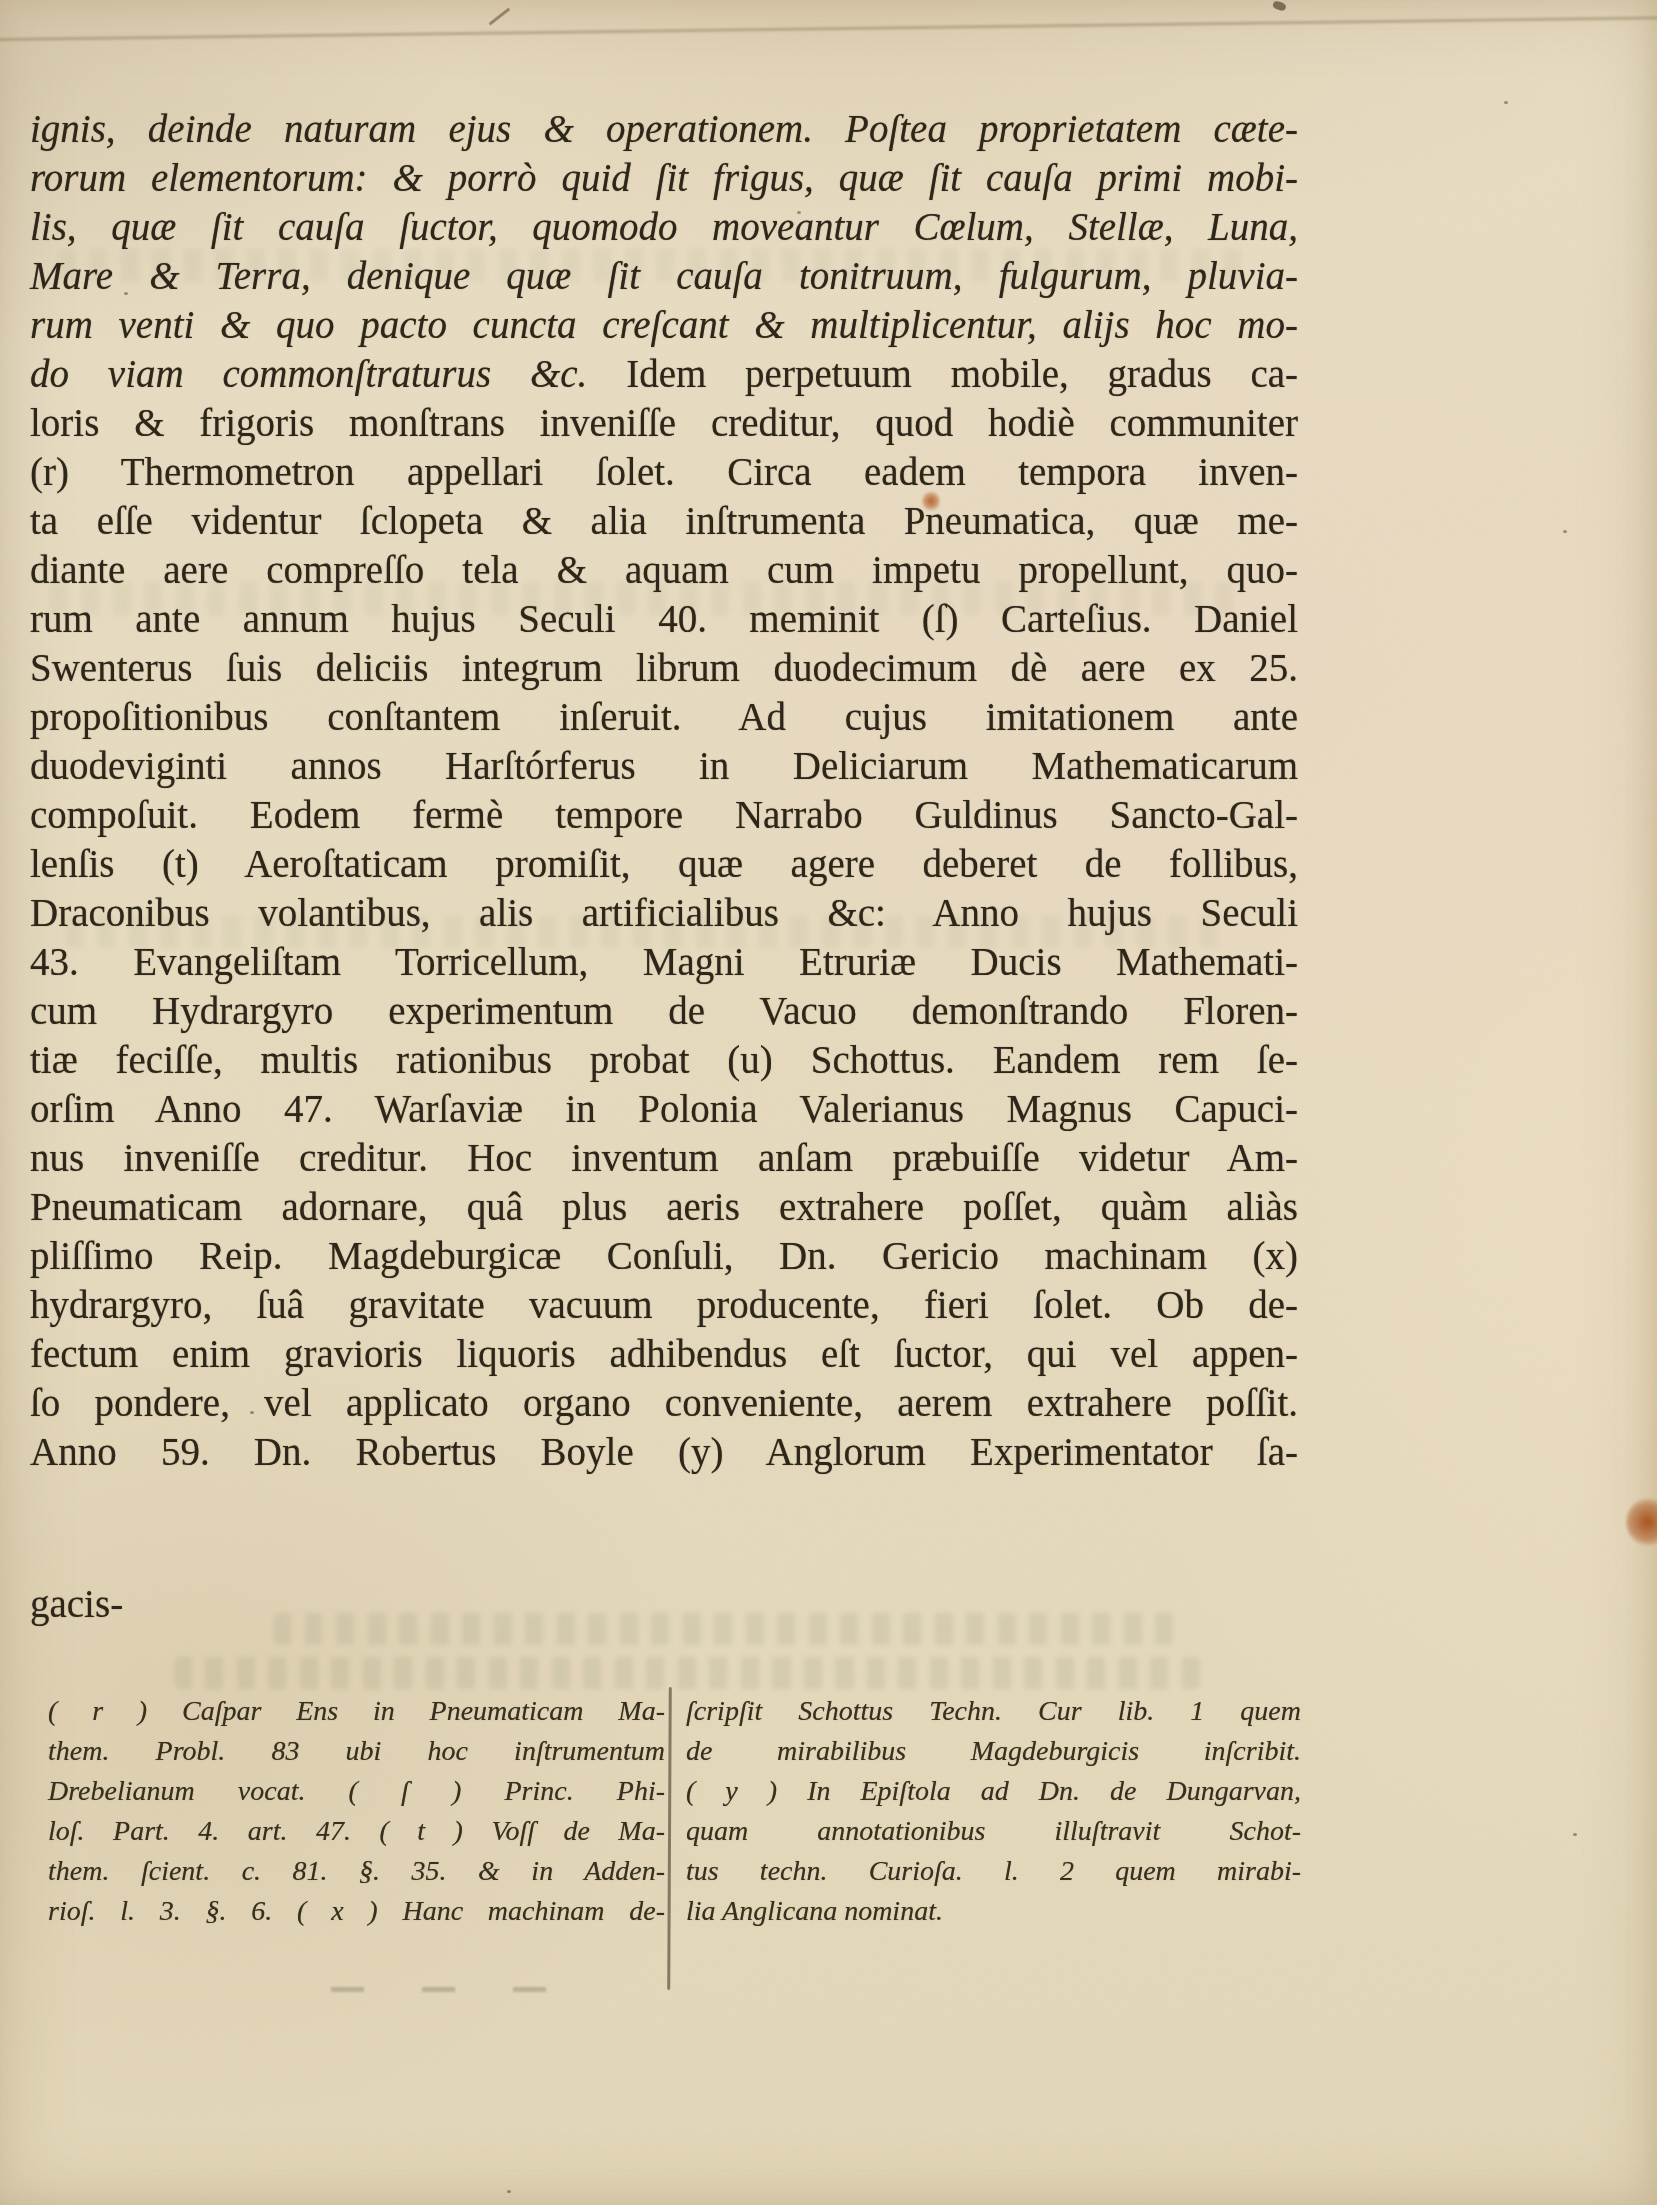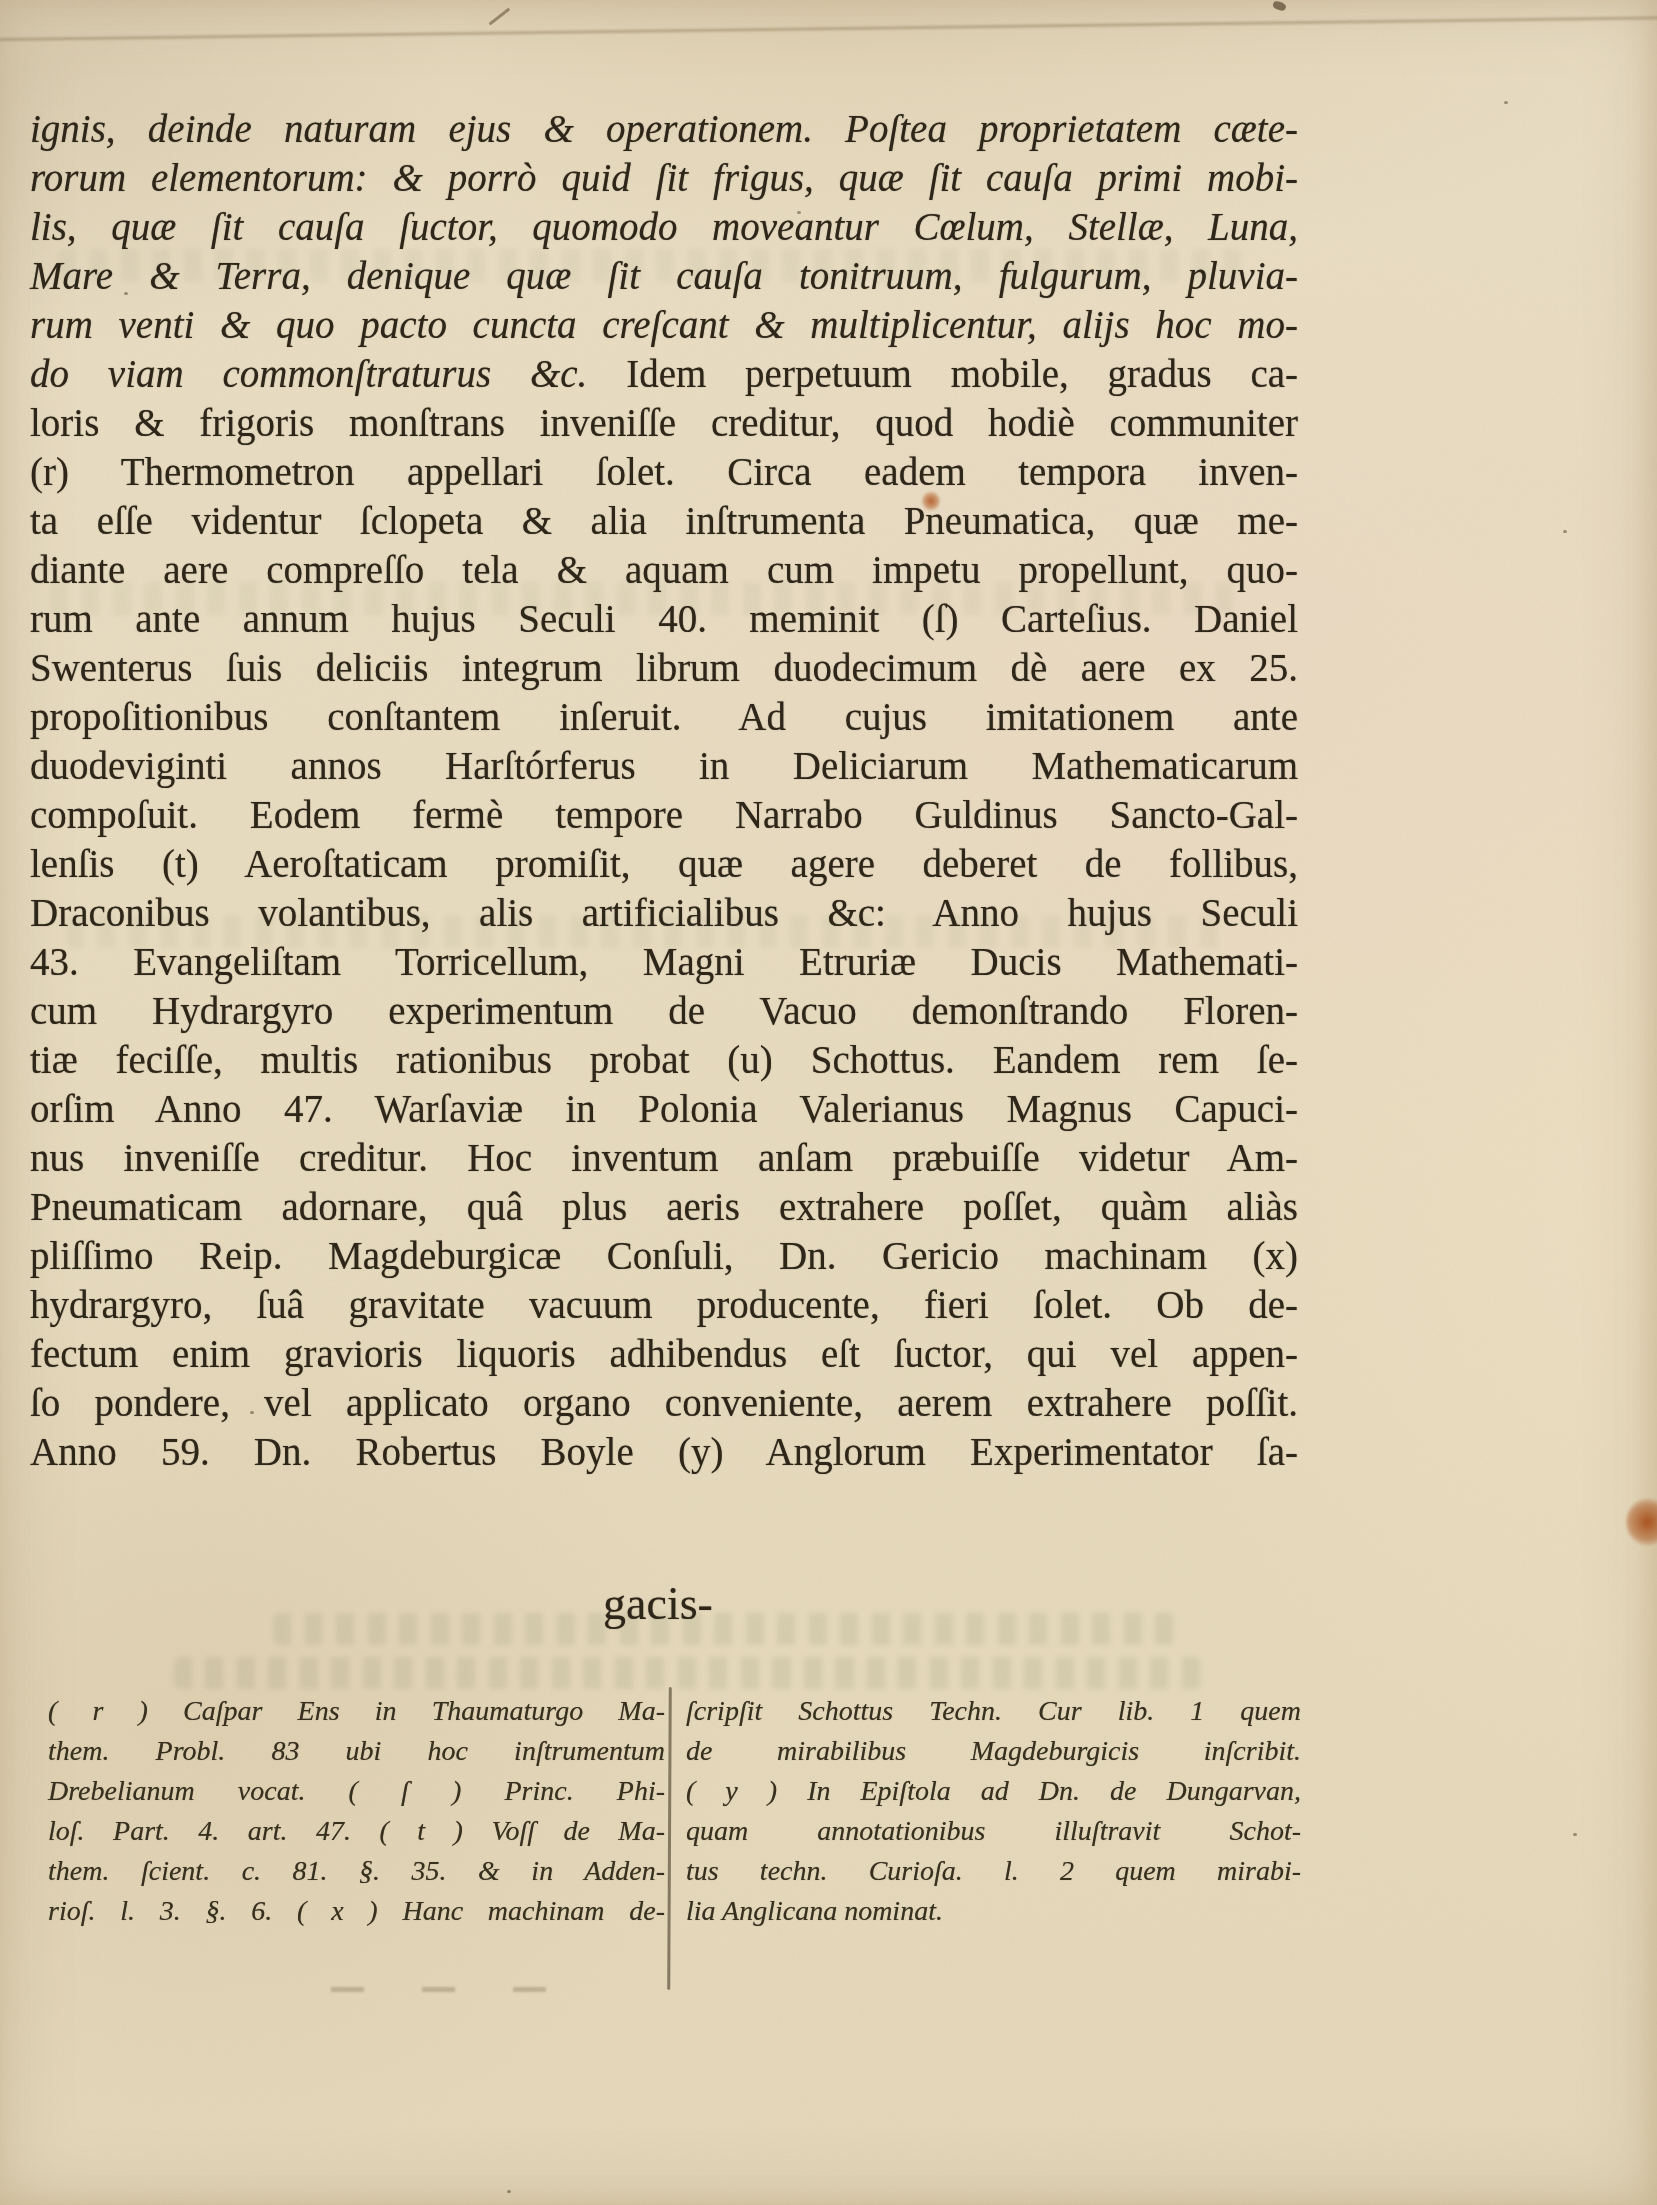--- a/index.html
+++ b/index.html
@@ -18,22 +18,22 @@
   }
   .noise{position:absolute;left:0;top:0;opacity:.07;pointer-events:none;}
   .main{
     position:absolute;left:30px;top:104px;width:1268px;
     font-size:39px;line-height:49px;
     text-shadow:0 0 1.1px rgba(46,38,25,.55);
   }
   .tl{height:49px;text-align:justify;text-align-last:justify;white-space:nowrap;}
   .it{font-style:italic;}
   .catchword{
-    position:absolute;left:30px;top:1579px;width:1256px;text-align:center;
-    font-size:46px;line-height:49px;text-shadow:0 0 1.1px rgba(46,38,25,.55);
+    position:absolute;left:30px;top:1579px;width:1256px;text-align:left;
+    font-size:39px;line-height:49px;text-shadow:0 0 1.1px rgba(46,38,25,.55);
   }
   .fn{
     position:absolute;top:1691px;width:617px;
     font-size:28px;line-height:40px;font-style:italic;color:#37301f;
     text-shadow:0 0 0.8px rgba(46,38,25,.5);
   }
   .fn-left{left:48px;}
   .fn-right{left:686px;width:615px;}
   .fl{height:40px;text-align:justify;text-align-last:justify;white-space:nowrap;}
   .fl.last{text-align-last:left;}
@@ -129,21 +129,21 @@
     <div class="tl">fectum enim gravioris liquoris adhibendus eſt ſuctor, qui vel appen-</div>
     <div class="tl">ſo pondere, vel applicato organo conveniente, aerem extrahere poſſit.</div>
     <div class="tl">Anno 59. Dn. Robertus Boyle (y) Anglorum Experimentator ſa-</div>
   </div>
 
   <div class="catchword">gacis-</div>
 
   <div class="divider"></div>
 
   <div class="fn fn-left">
-    <div class="fl">( r ) Caſpar Ens in Thaumaturgo Ma-</div>
+    <div class="fl">( r ) Caſpar Ens in Pneumaticam Ma-</div>
     <div class="fl">them. Probl. 83 ubi hoc inſtrumentum</div>
     <div class="fl">Drebelianum vocat. ( ſ ) Princ. Phi-</div>
     <div class="fl">loſ. Part. 4. art. 47. ( t ) Voſſ de Ma-</div>
     <div class="fl">them. ſcient. c. 81. §. 35. &amp; in Adden-</div>
     <div class="fl">rioſ. l. 3. §. 6. ( x ) Hanc machinam de-</div>
   </div>
 
   <div class="fn fn-right">
     <div class="fl">ſcripſit Schottus Techn. Cur lib. 1 quem</div>
     <div class="fl">de mirabilibus Magdeburgicis inſcribit.</div>

